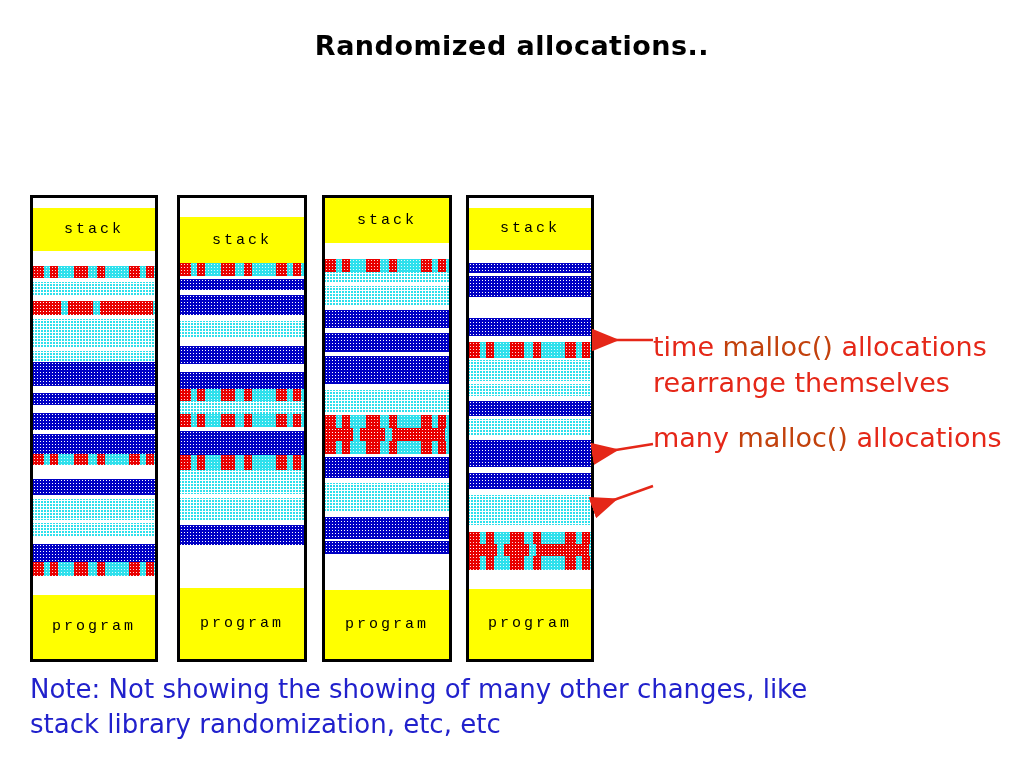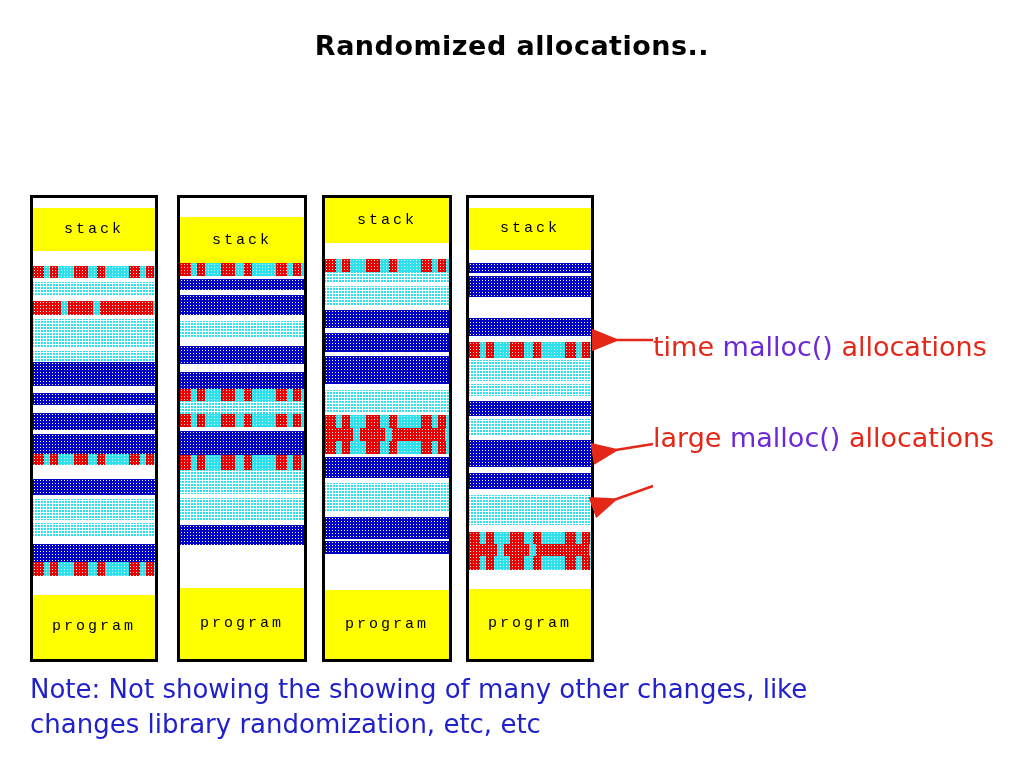--- a/index.html
+++ b/index.html
@@ -84,21 +84,21 @@
 
   
   .annotation {
     position: absolute;
     left: 653px;
     font-size: 27px;
     line-height: 36px;
     white-space: nowrap;
   }
   .ann-red   { color: #e52718; }
-  .ann-green { color: #6d28d9; }
+  .ann-green { color: #c2410c; }
   #ann-tiny  { top: 329px; }
   #ann-large { top: 420px; }
   #ann-mmap  { top: 473px; }
 
   #arrow-layer {
     position: absolute;
     left: 555px; top: 320px;
     width: 110px; height: 200px;
     pointer-events: none;
   }
@@ -248,34 +248,35 @@
         <div class="stripe s-tiny" style="flex-grow: 13;"></div>
         <div class="stripe s-gap" style="flex-grow: 18;"></div>
         <div class="stripe s-program" style="flex-grow: 66;">
           <span class="band-label">program</span>
         </div>
       </div>
     </div>
 
   <div class="annotation" id="ann-tiny">
       <div><span class="ann-red">time </span><span class="ann-green">malloc()</span><span class="ann-red"> allocations</span></div>
+      <div><span class="ann-red">rearrange themselves</span></div>
     </div>
   <div class="annotation" id="ann-large">
-      <div><span class="ann-red">large </span><span class="ann-green">malloc()</span><span class="ann-red"> allocations</span></div>
+      <div><span class="ann-red">many </span><span class="ann-green">malloc()</span><span class="ann-red"> allocations</span></div>
     </div>
 
   <svg id="arrow-layer" viewBox="0 0 110 200">
     <defs>
       <marker id="ah" markerWidth="11" markerHeight="9" refX="9" refY="4.5" orient="auto">
         <path d="M11,0 L0,4.5 L11,9 z" fill="#e52718"></path>
       </marker>
     </defs>
     <line x1="98" y1="20" x2="42" y2="20" stroke="#e52718" stroke-width="2.5" marker-end="url(#ah)"></line>
     <line x1="98" y1="124" x2="42" y2="133" stroke="#e52718" stroke-width="2.5" marker-end="url(#ah)"></line>
     <line x1="98" y1="166" x2="42" y2="186" stroke="#e52718" stroke-width="2.5" marker-end="url(#ah)"></line>
   </svg>
 
   <div class="note">
     <div>Note: Not showing the showing of many other changes, like</div>
-    <div>changes library randomization, etc, etc</div>
+    <div>stack library randomization, etc, etc</div>
   </div>
 
 </div>
 
 </body></html>

